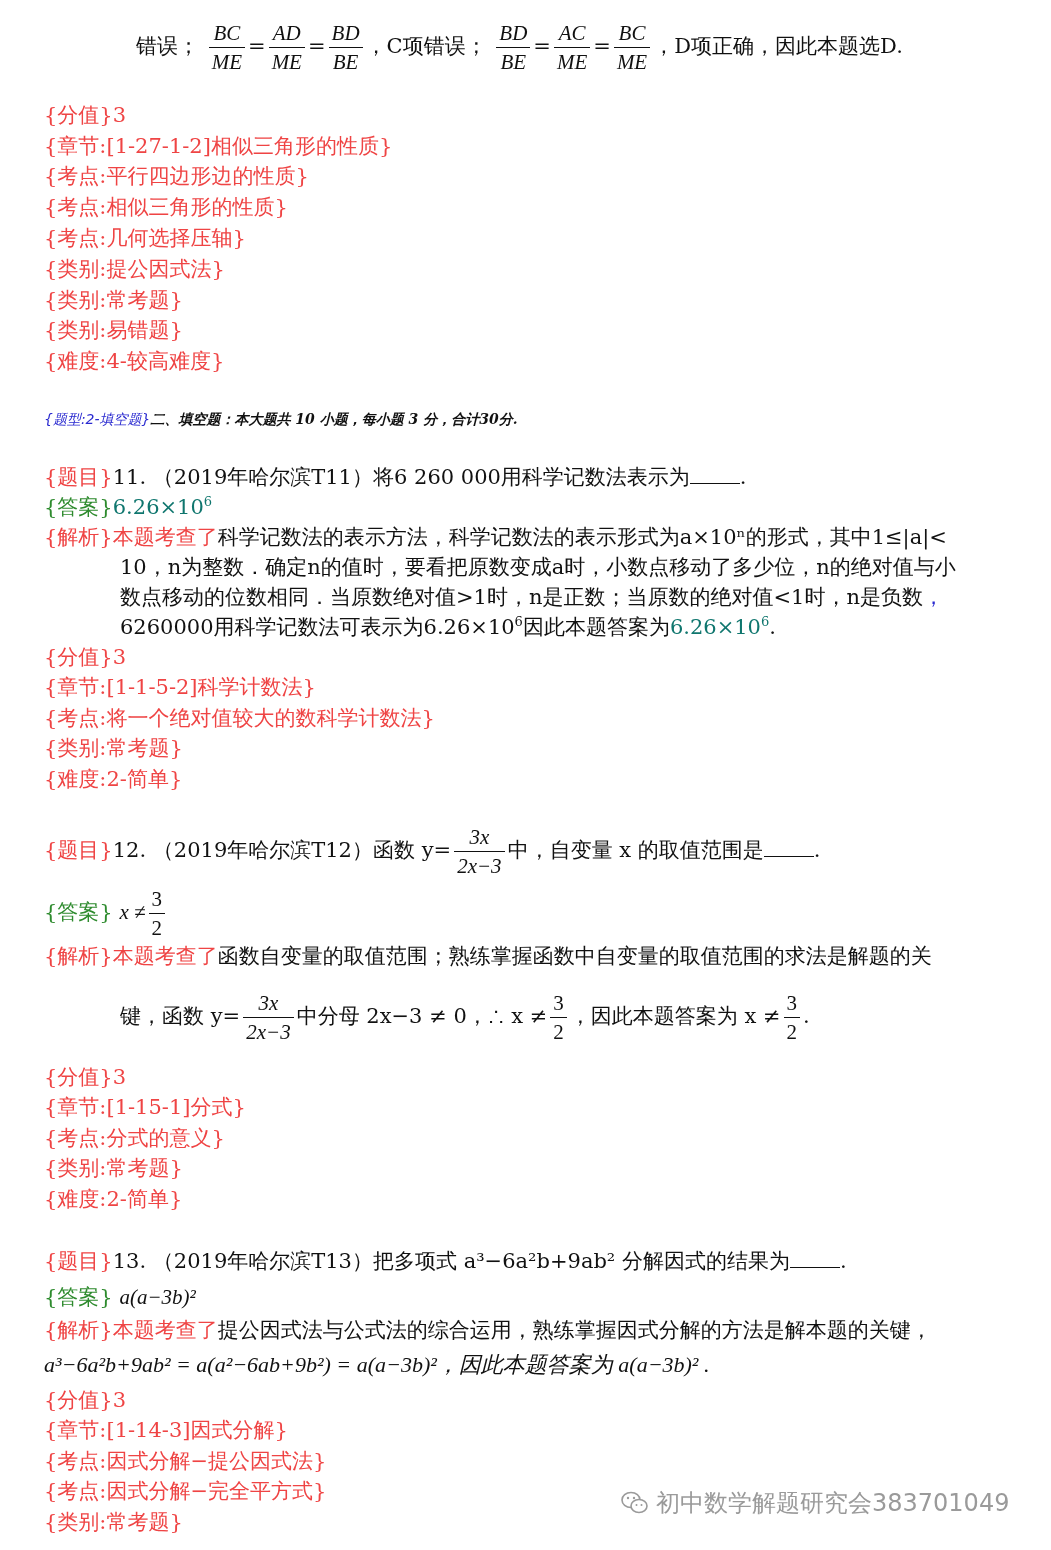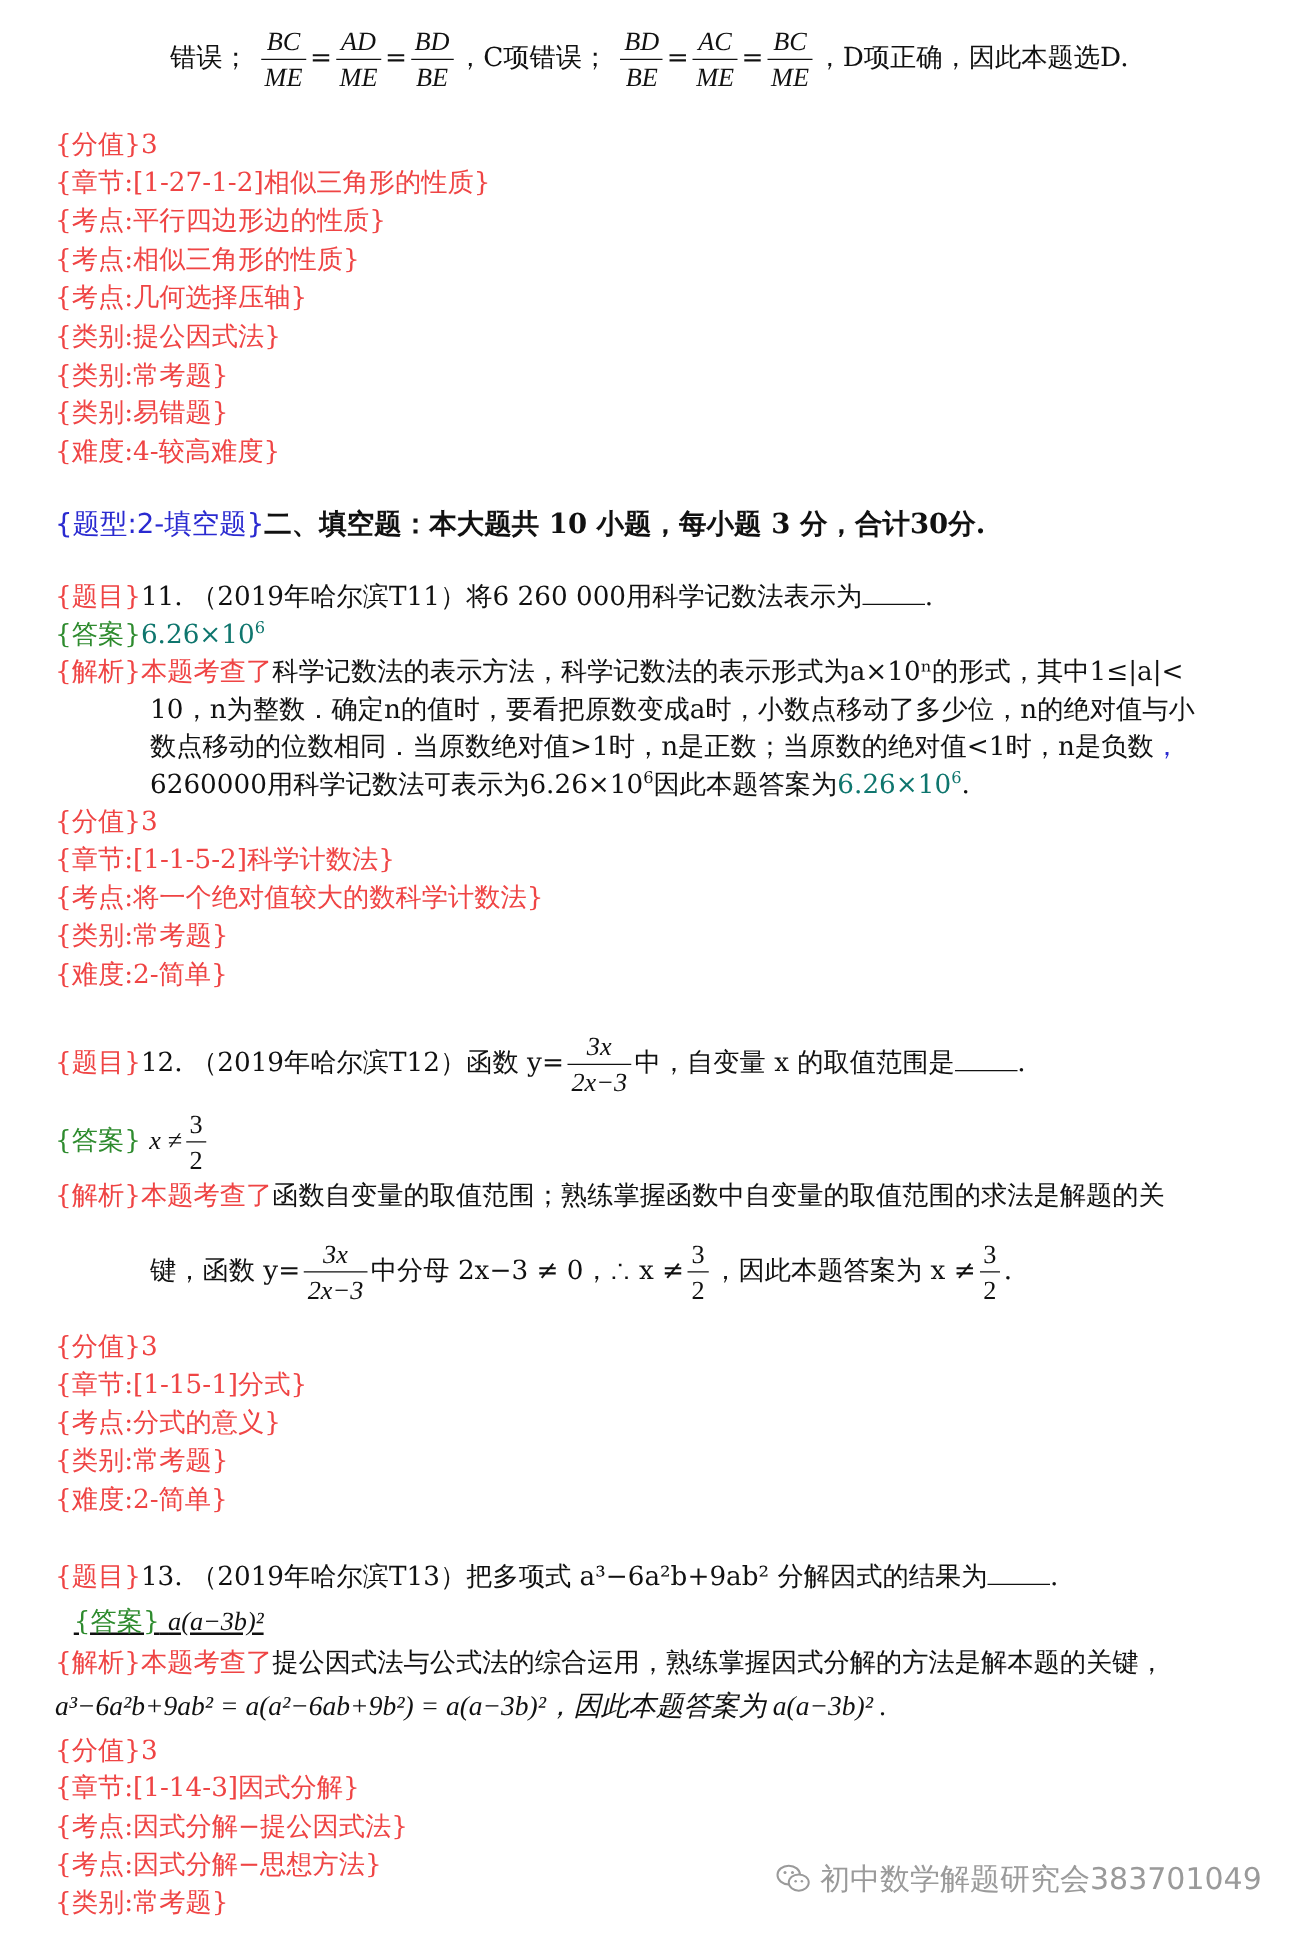--- a/index.html
+++ b/index.html
@@ -42,21 +42,21 @@
 <div class="line tag" style="left:44px; top:100px;">{分值}3</div>
 <div class="line tag" style="left:44px; top:131px;">{章节:[1-27-1-2]相似三角形的性质}</div>
 <div class="line tag" style="left:44px; top:161px;">{考点:平行四边形边的性质}</div>
 <div class="line tag" style="left:44px; top:192px;">{考点:相似三角形的性质}</div>
 <div class="line tag" style="left:44px; top:223px;">{考点:几何选择压轴}</div>
 <div class="line tag" style="left:44px; top:254px;">{类别:提公因式法}</div>
 <div class="line tag" style="left:44px; top:285px;">{类别:常考题}</div>
 <div class="line tag" style="left:44px; top:315px;">{类别:易错题}</div>
 <div class="line tag" style="left:44px; top:346px;">{难度:4-较高难度}</div>
 
-<div class="line" style="left:44px; top:404px; font-size:22px;">
+<div class="line" style="left:44px; top:404px; font-size:14px;font-style:italic;">
   <span class="blue" style="font-family:'DejaVu Sans',sans-serif;">{题型:2-填空题}</span><span class="bold">二、填空题：本大题共 10 小题，每小题 3 分，合计30分.</span>
 </div>
 
 <div class="line" style="left:44px; top:462px;">
   <span class="tag">{题目}</span><span>11. （2019年哈尔滨T11）将6 260 000用科学记数法表示为</span><span class="blank"></span><span>.</span>
 </div>
 <div class="line" style="left:44px; top:492px;">
   <span class="ans-tag">{答案}</span><span class="green"><span>6.26×10</span><sup>6</sup></span>
 </div>
 <div class="line" style="left:44px; top:522px;">
@@ -89,31 +89,31 @@
 </div>
 <div class="line tag" style="left:44px; top:1062px;">{分值}3</div>
 <div class="line tag" style="left:44px; top:1092px;">{章节:[1-15-1]分式}</div>
 <div class="line tag" style="left:44px; top:1123px;">{考点:分式的意义}</div>
 <div class="line tag" style="left:44px; top:1153px;">{类别:常考题}</div>
 <div class="line tag" style="left:44px; top:1184px;">{难度:2-简单}</div>
 
 <div class="line" style="left:44px; top:1246px;">
   <span class="tag">{题目}</span><span>13. （2019年哈尔滨T13）把多项式 a³−6a²b+9ab² 分解因式的结果为</span><span class="blank"></span><span>.</span>
 </div>
-<div class="line" style="left:59px; top:1282px;text-decoration:underline;">
+<div class="line" style="left:44px; top:1282px;">
   <span class="ans-tag">{答案}</span> <span class="it">a(a−3b)²</span>
 </div>
 <div class="line" style="left:44px; top:1315px;">
   <span class="tag">{解析}</span><span class="tag">本题考查了</span><span>提公因式法与公式法的综合运用，熟练掌握因式分解的方法是解本题的关键，</span>
 </div>
 <div class="line it" style="left:44px; top:1350px; font-size:22px;">a³−6a²b+9ab² = a(a²−6ab+9b²) = a(a−3b)²，因此本题答案为 a(a−3b)² .</div>
 <div class="line tag" style="left:44px; top:1385px;">{分值}3</div>
 <div class="line tag" style="left:44px; top:1415px;">{章节:[1-14-3]因式分解}</div>
 <div class="line tag" style="left:44px; top:1446px;text-align:right;">{考点:因式分解−提公因式法}</div>
-<div class="line tag" style="left:44px; top:1476px;">{考点:因式分解−思想方法}</div>
+<div class="line tag" style="left:44px; top:1476px;">{考点:因式分解−完全平方式}</div>
 <div class="line tag" style="left:44px; top:1507px;">{类别:常考题}</div>
 
 <div class="watermark">
   <svg class="wm-icon" viewBox="0 0 30 26">
     <ellipse cx="11" cy="10" rx="9" ry="7.5" fill="none" stroke="#9a9a9a" stroke-width="1.6"></ellipse>
     <ellipse cx="19" cy="16" rx="8" ry="6.5" fill="#fff" stroke="#9a9a9a" stroke-width="1.6"></ellipse>
     <circle cx="8" cy="8" r="1.2" fill="#9a9a9a"></circle>
     <circle cx="14" cy="8" r="1.2" fill="#9a9a9a"></circle>
     <circle cx="16.5" cy="15" r="1" fill="#9a9a9a"></circle>
     <circle cx="21.5" cy="15" r="1" fill="#9a9a9a"></circle>

